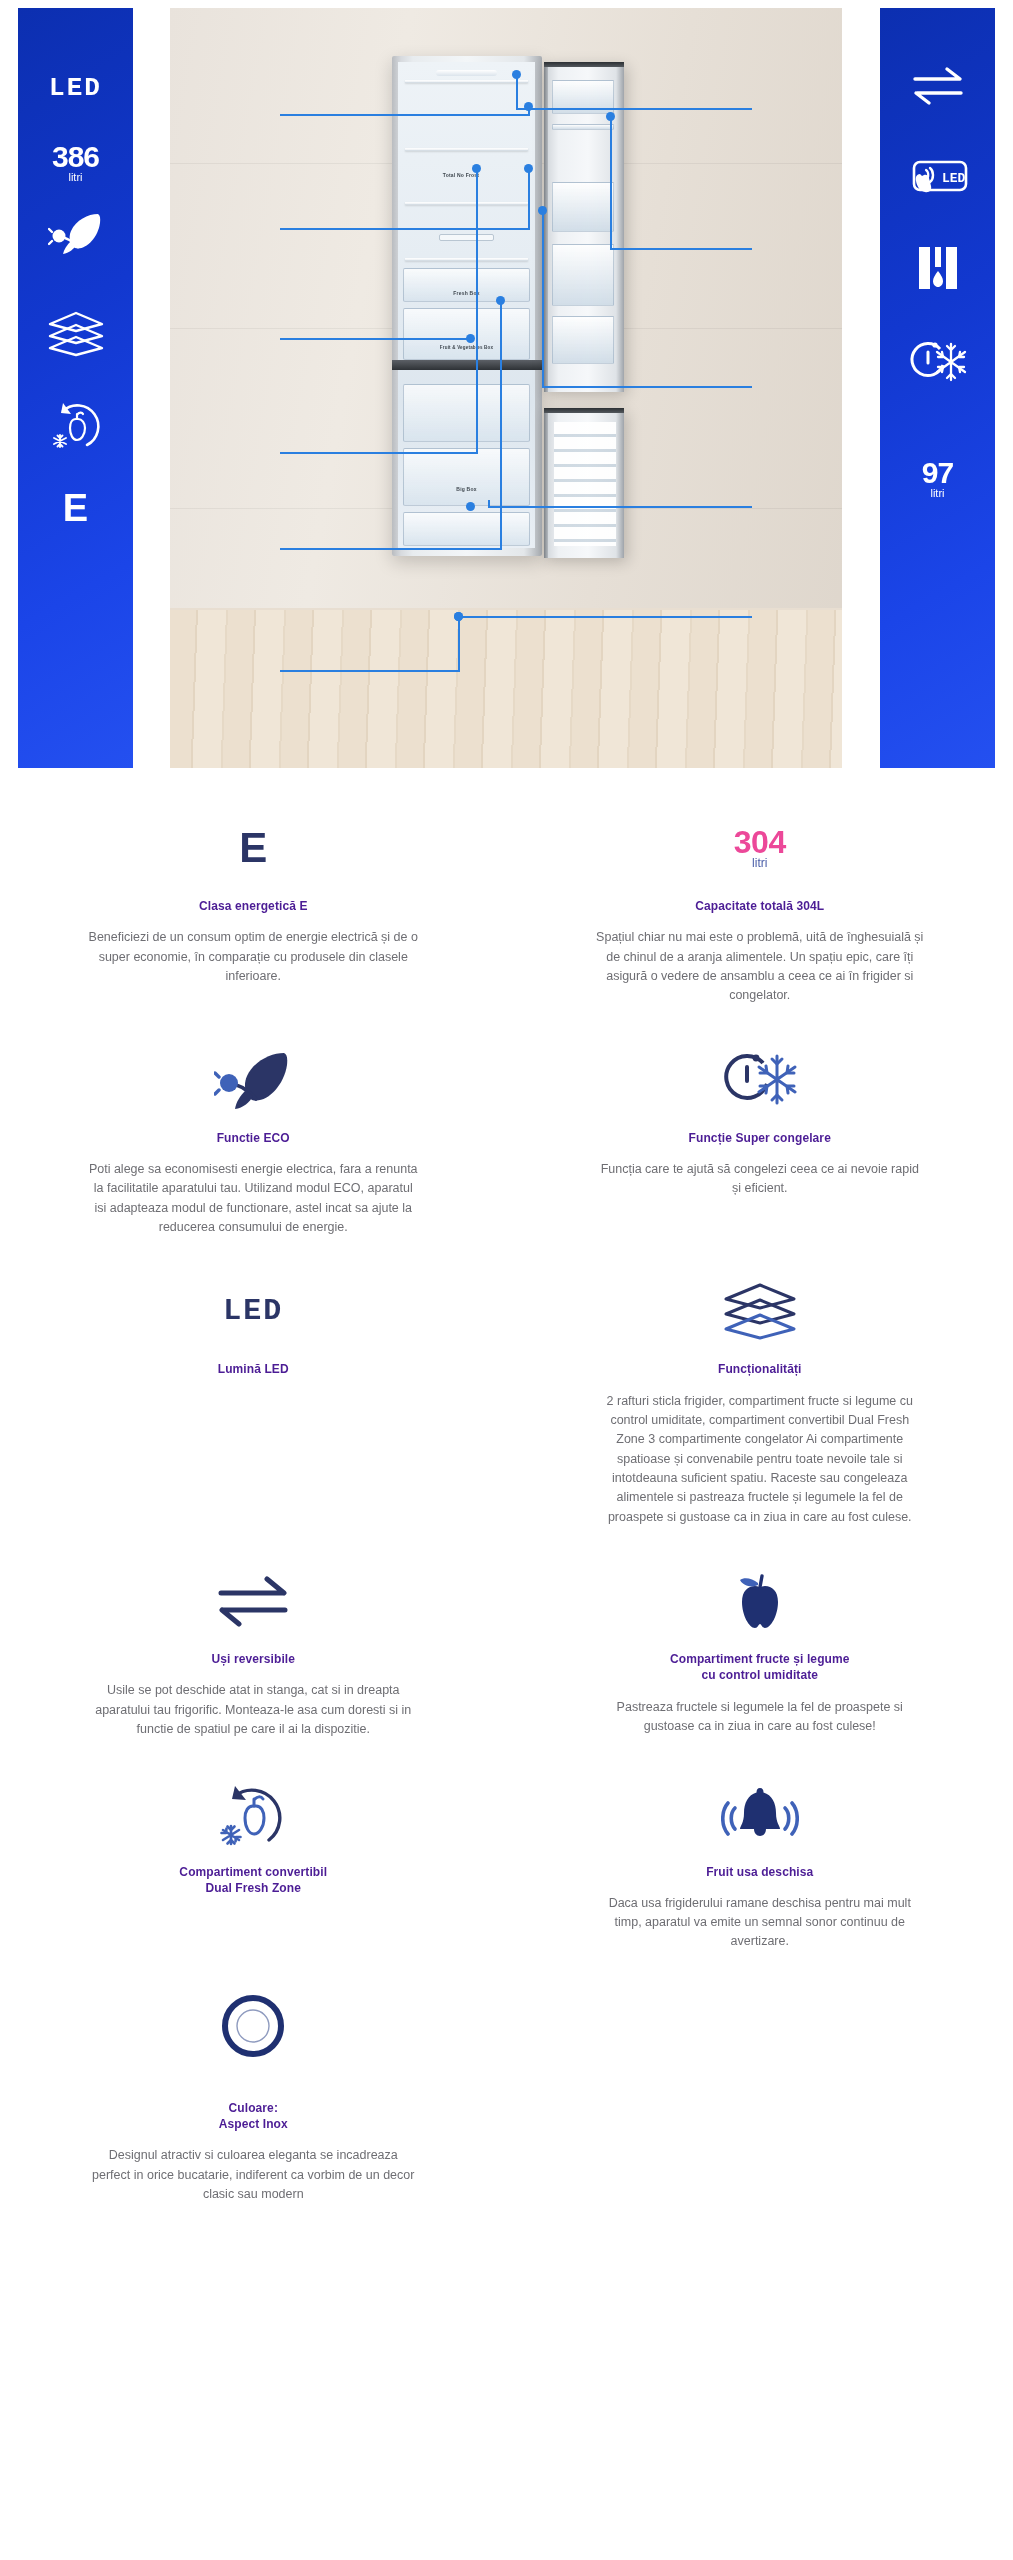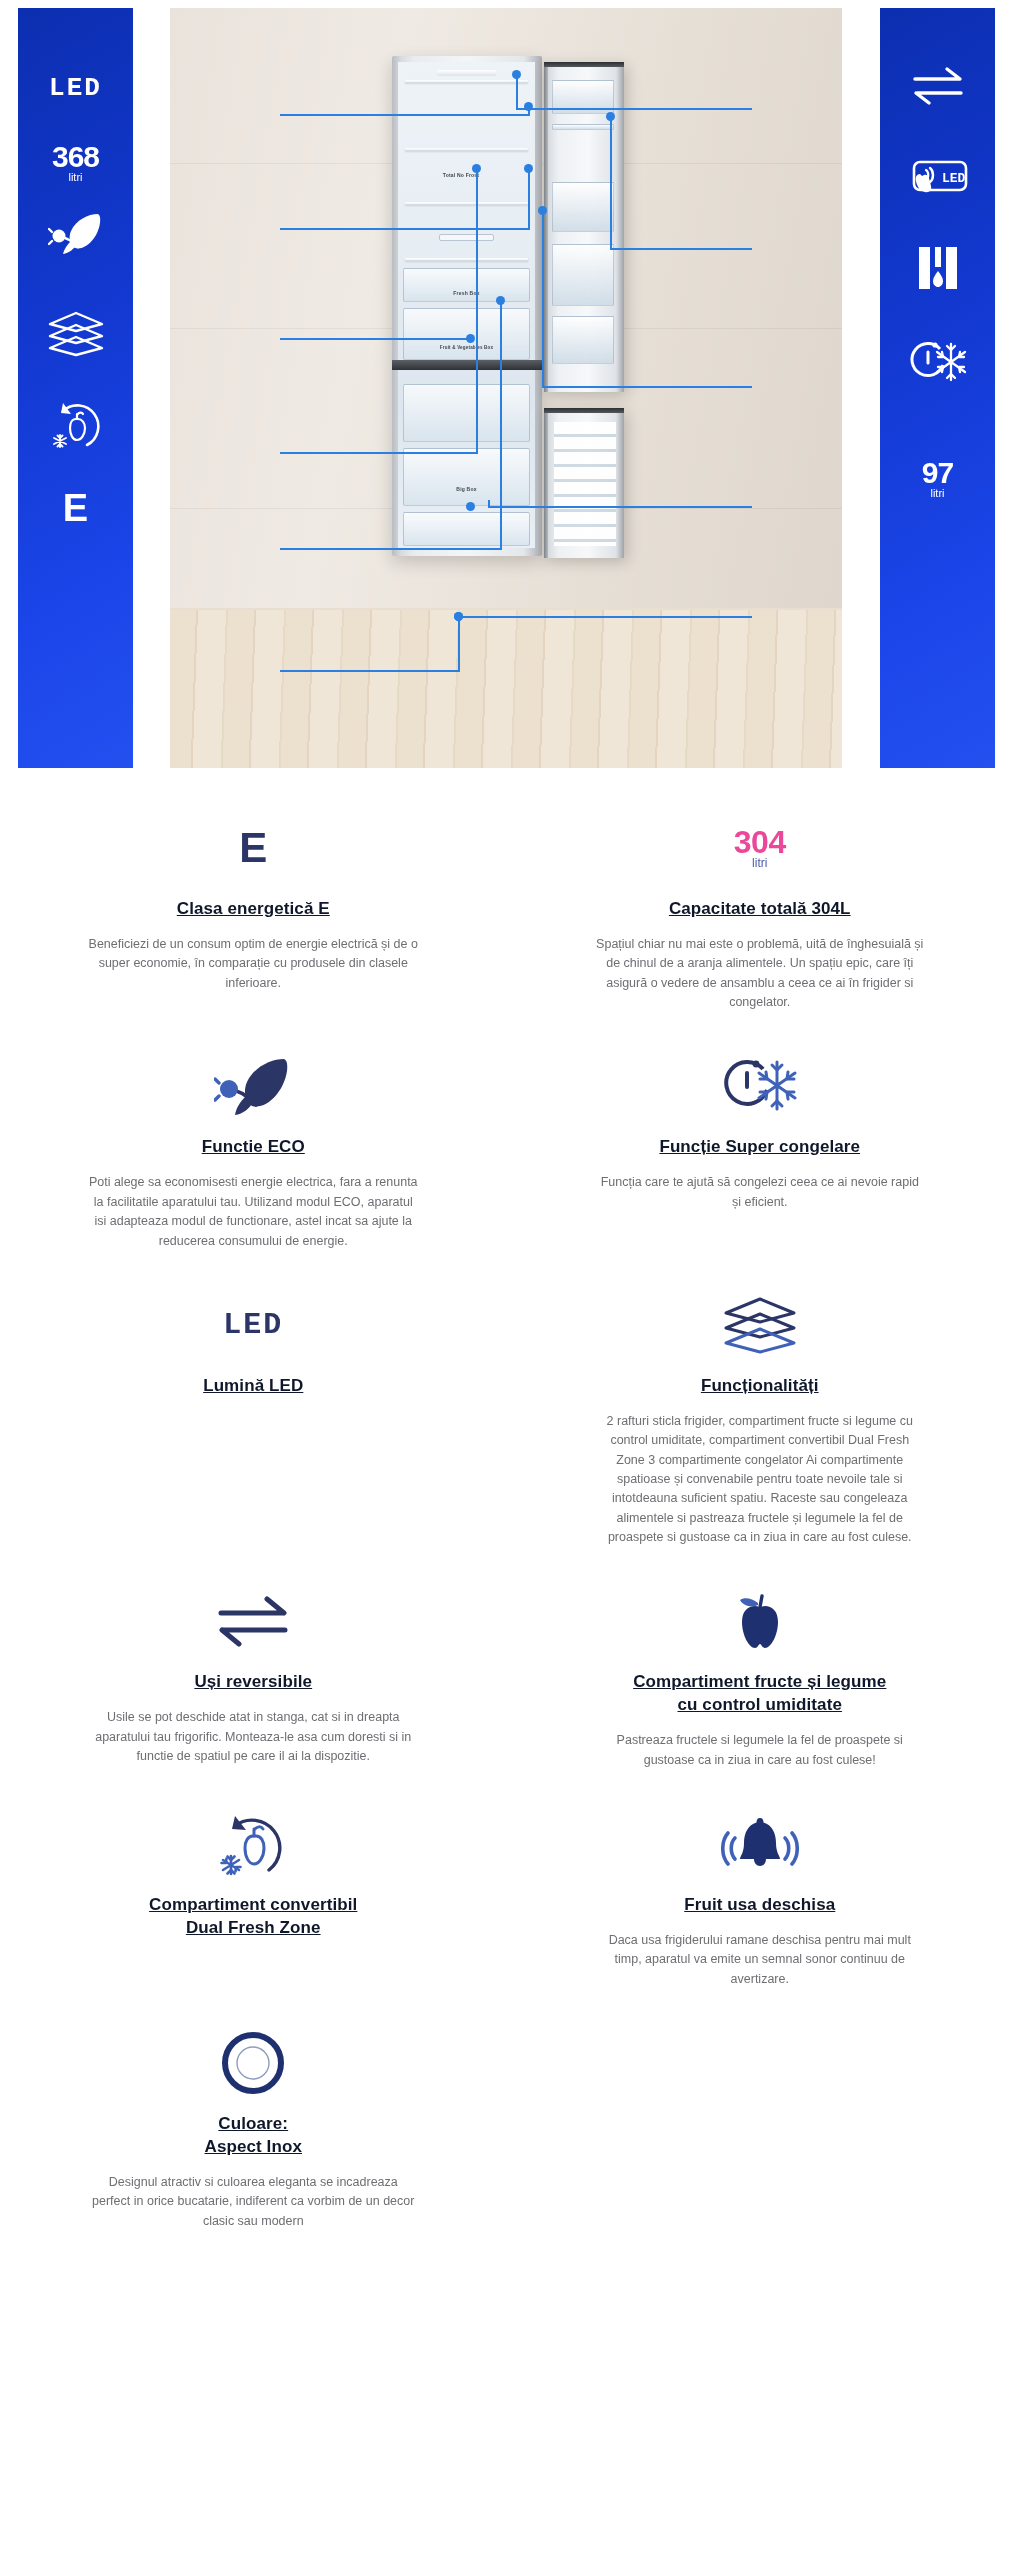--- a/index.html
+++ b/index.html
@@ -140,22 +140,22 @@
     padding: 26px 46px 10px 46px;
     text-align:center;
     display:flex; flex-direction:column; align-items:center;
   }
   .cell.full { width:50%; }
   .icon-box {
     height:76px; display:flex; align-items:center; justify-content:center;
     margin-bottom:12px;
   }
   .f-title {
-    font-size:17px; font-weight:700; color:#0f172a; line-height:1.35;
-    margin-bottom:14px; letter-spacing:.1px;text-decoration:underline;
+    font-size:12px; font-weight:700; color:#4c1d95; line-height:1.35;
+    margin-bottom:14px; letter-spacing:.1px;
   }
   .f-desc {
     font-size:12.5px; color:#6e6e73; line-height:1.55; max-width:330px;
   }
   .ico-e { font-size:42px; font-weight:700; color:#2b3566; line-height:1; }
   .ico-num { font-size:32px; font-weight:700; color:#ec4899; line-height:1; letter-spacing:-.5px;}
   .ico-unit { font-size:12px; color:#4a5ea8; margin-top:-2px; }
   .ico-led {
     font-family:"Liberation Mono", monospace; font-weight:700;
     font-size:30px; letter-spacing:2px; color:#2b3566;
@@ -254,21 +254,21 @@
 
     <div class="callout cl-h" style="left:288px;  top:608px; width:294px;"></div>
     <div class="dot" style="left:284px; top:604px;"></div>
   </div>
 
   <div class="panel panel-left">
     <div class="panel-item" style="top:50px;height:60px;">
       <span class="p-led-text">LED</span>
     </div>
     <div class="panel-item" style="top:120px;height:70px;">
-      <span class="p-num">368</span>
+      <span class="p-num">386</span>
       <span class="p-unit">litri</span>
     </div>
     <div class="panel-item" style="top:190px;height:70px;">
       <svg width="56" height="44" viewBox="0 0 56 44">
         <path d="M50 3 C40 3 28 9 23 20 C20 27 22 34 27 37 C37 40 50 27 52 12 C52.6 7 52 4 50 3 Z" fill="#fff"></path>
         <path d="M30 36 C24 30 18 26 10 25" stroke="#fff" stroke-width="2.6" fill="none" stroke-linecap="round"></path>
         <path d="M23 30 C19 34 16 38 15 43 C21 42 26 38 28 34 Z" fill="#fff"></path>
         <circle cx="11" cy="25" r="6.5" fill="#fff"></circle>
         <path d="M4 21 L1 18 M4 30 L1 33" stroke="#fff" stroke-width="2.4" stroke-linecap="round"></path>
       </svg>
@@ -470,19 +470,19 @@
       <div class="f-desc">Daca usa frigiderului ramane deschisa pentru mai mult timp, aparatul va emite un semnal sonor continuu de avertizare.</div>
     </div>
 
     <div class="cell full">
       <div class="icon-box">
         <svg width="70" height="70" viewBox="0 0 70 70">
           <circle cx="35" cy="35" r="28" fill="none" stroke="#1f3071" stroke-width="6"></circle>
           <circle cx="35" cy="35" r="16" fill="none" stroke="#8f9bbf" stroke-width="1.4"></circle>
         </svg>
       </div>
-      <div class="f-title" style="white-space:pre-line;">Culoare:
+      <div class="f-title" style="white-space:pre-line;margin-top:24px;">Culoare:
 Aspect Inox</div>
       <div class="f-desc">Designul atractiv si culoarea eleganta se incadreaza perfect in orice bucatarie, indiferent ca vorbim de un decor clasic sau modern</div>
     </div>
 
   </div>
 </div>
 
 </body></html>

